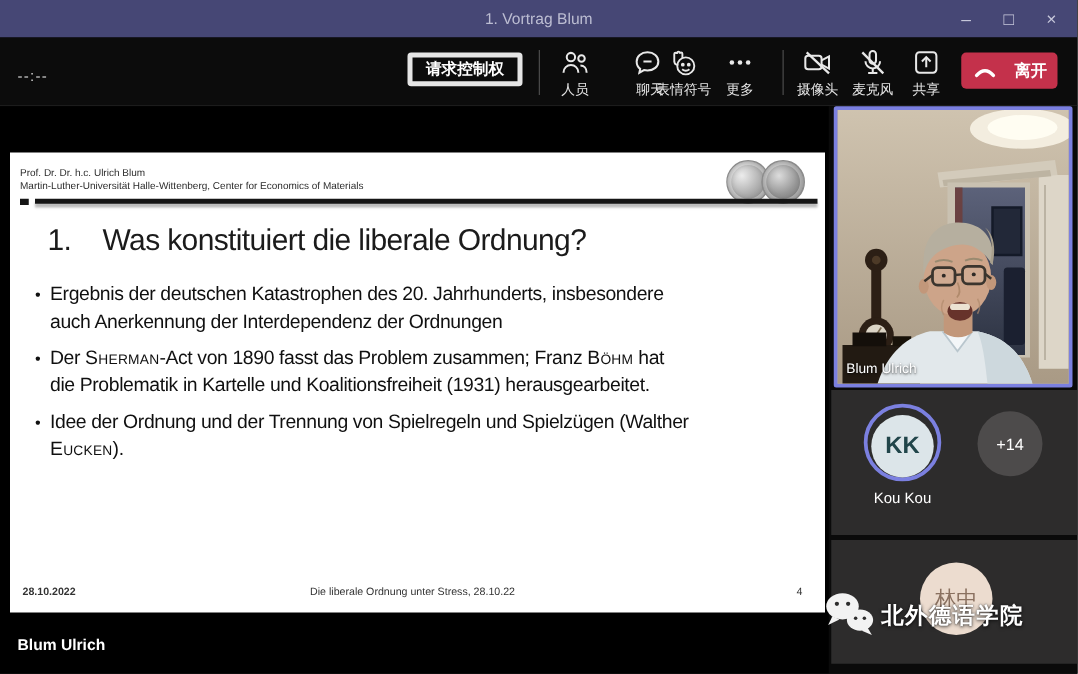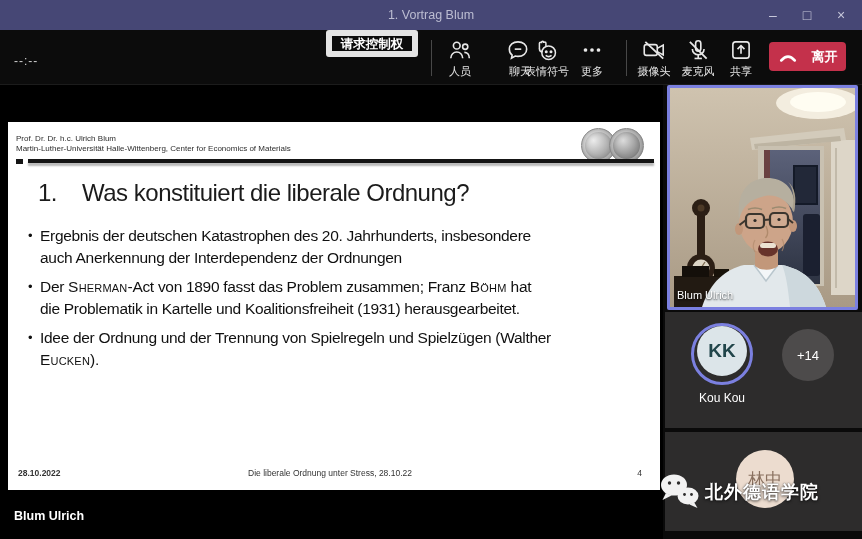--- a/index.html
+++ b/index.html
@@ -10,22 +10,22 @@
   .titlebar{position:absolute;top:0;left:0;right:0;height:30px;background:var(--titlebar,#464775);
             display:flex;align-items:center;justify-content:center;}
   .tb-title{color:#bcbdd2;font-size:12.5px;}
   .tb-controls{position:absolute;right:4px;top:0;height:30px;display:flex;}
   .tb-ctl{width:34px;height:30px;display:flex;align-items:center;justify-content:center;
           color:#c6c7da;font-size:14px;cursor:default;}
 
   
   .toolbar{position:absolute;top:30px;left:0;width:100%;height:55px;background:#0c0c0c;border-bottom:1px solid #1c1c1c;box-sizing:border-box;}
   .timer{position:absolute;left:14px;top:24px;color:#cfcfcf;font-size:12px;letter-spacing:1px;}
-  .req-btn{position:absolute;left:326px;top:0;width:92px;height:27px;background:transparent;
-           border:6px solid #e5e5e5;border-radius:3px;color:#fff;font-size:12.5px;font-weight:bold;
+  .req-btn{position:absolute;left:326px;top:12px;width:92px;height:27px;background:transparent;
+           border:4px solid #e5e5e5;border-radius:3px;color:#fff;font-size:12.5px;font-weight:bold;
            font-family:inherit;cursor:pointer;padding:0;}
   .vdiv{position:absolute;top:10px;width:1px;height:36px;background:#484848;}
   .vd1{left:431px;} .vd2{left:626px;}
   .ticon{position:absolute;top:7px;width:54px;display:flex;flex-direction:column;align-items:center;
          gap:1px;color:#e6e6e6;cursor:pointer;}
   .ticon svg{display:block;}
   .ilab{font-size:11px;white-space:nowrap;}
   .t-people{left:433px;} .t-chat{left:477px;align-items:flex-end;} .t-emoji{left:520px;} .t-more{left:565px;}
   .t-cam{left:627px;} .t-mic{left:671px;} .t-share{left:714px;}
   .leave-btn{position:absolute;left:769px;top:12px;width:77px;height:29px;background:var(--leave,#c4314b);
@@ -61,21 +61,21 @@
   
   .sidebar{position:absolute;top:85px;left:663px;width:199px;height:454px;background:#0a0a0a;}
   .video-tile{position:absolute;left:4px;top:0;width:191px;height:225px;box-sizing:border-box;
               border:3px solid var(--ring,#7b80e0);border-radius:2px;background:#b9ab98;overflow:hidden;cursor:pointer;}
   .video-art{position:absolute;left:0;top:0;width:100%;height:100%;}
   .video-name{position:absolute;left:7px;bottom:6px;color:#fff;font-size:11px;
               text-shadow:0 1px 2px rgba(0,0,0,.85);}
   .ptile{position:absolute;left:2px;top:227px;width:197px;height:116px;background:var(--tile,#2d2c2c);cursor:pointer;}
   .pav{position:absolute;left:22px;top:11px;width:70px;display:flex;flex-direction:column;align-items:center;}
   .ring{width:56px;height:56px;border-radius:50%;border:3px solid var(--ring,#7b80e0);
-        display:flex;align-items:flex-start;justify-content:center;background:var(--tile,#2d2c2c);}
+        display:flex;align-items:flex-end;justify-content:center;background:var(--tile,#2d2c2c);}
   .avatar{width:50px;height:50px;border-radius:50%;background:var(--kkbg,#dce5e9);color:var(--kktext,#21454a);
           display:flex;align-items:center;justify-content:center;font-size:19px;font-weight:bold;}
   .pname{margin-top:6px;color:#fff;font-size:12px;text-align:center;white-space:nowrap;}
   .overflow-badge{position:absolute;left:117px;top:17px;width:52px;height:52px;border-radius:50%;
                   background:var(--ovbg,#4d4b4b);color:#fff;font-size:13px;display:flex;
                   align-items:center;justify-content:center;cursor:pointer;}
   .ptile2{position:absolute;left:2px;top:347px;width:197px;height:99px;background:var(--tile,#2d2c2c);cursor:pointer;}
   .avatar2{position:absolute;left:71px;top:18px;width:58px;height:58px;border-radius:50%;
            background:var(--lzbg,#ecdccf);color:var(--lztext,#8a7160);font-size:17px;
            display:flex;align-items:center;justify-content:center;}

